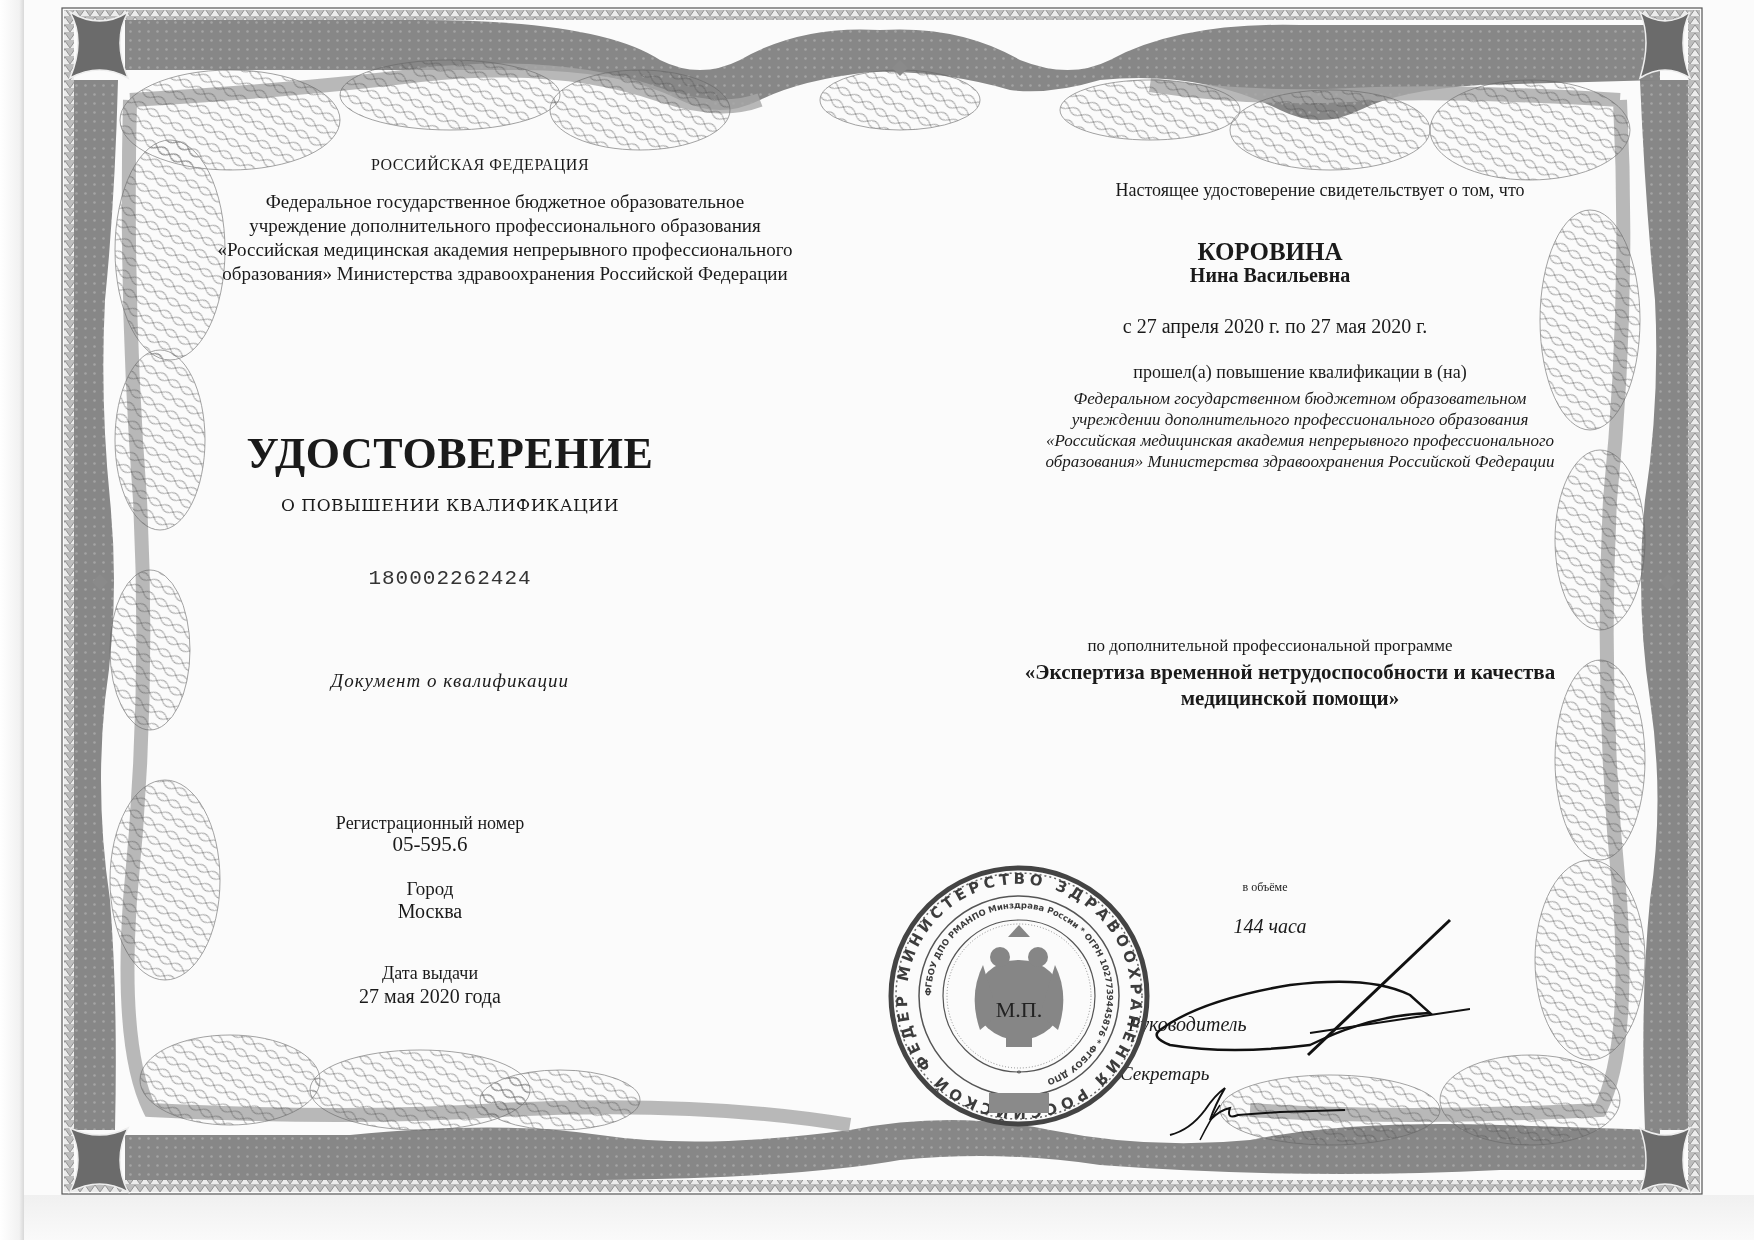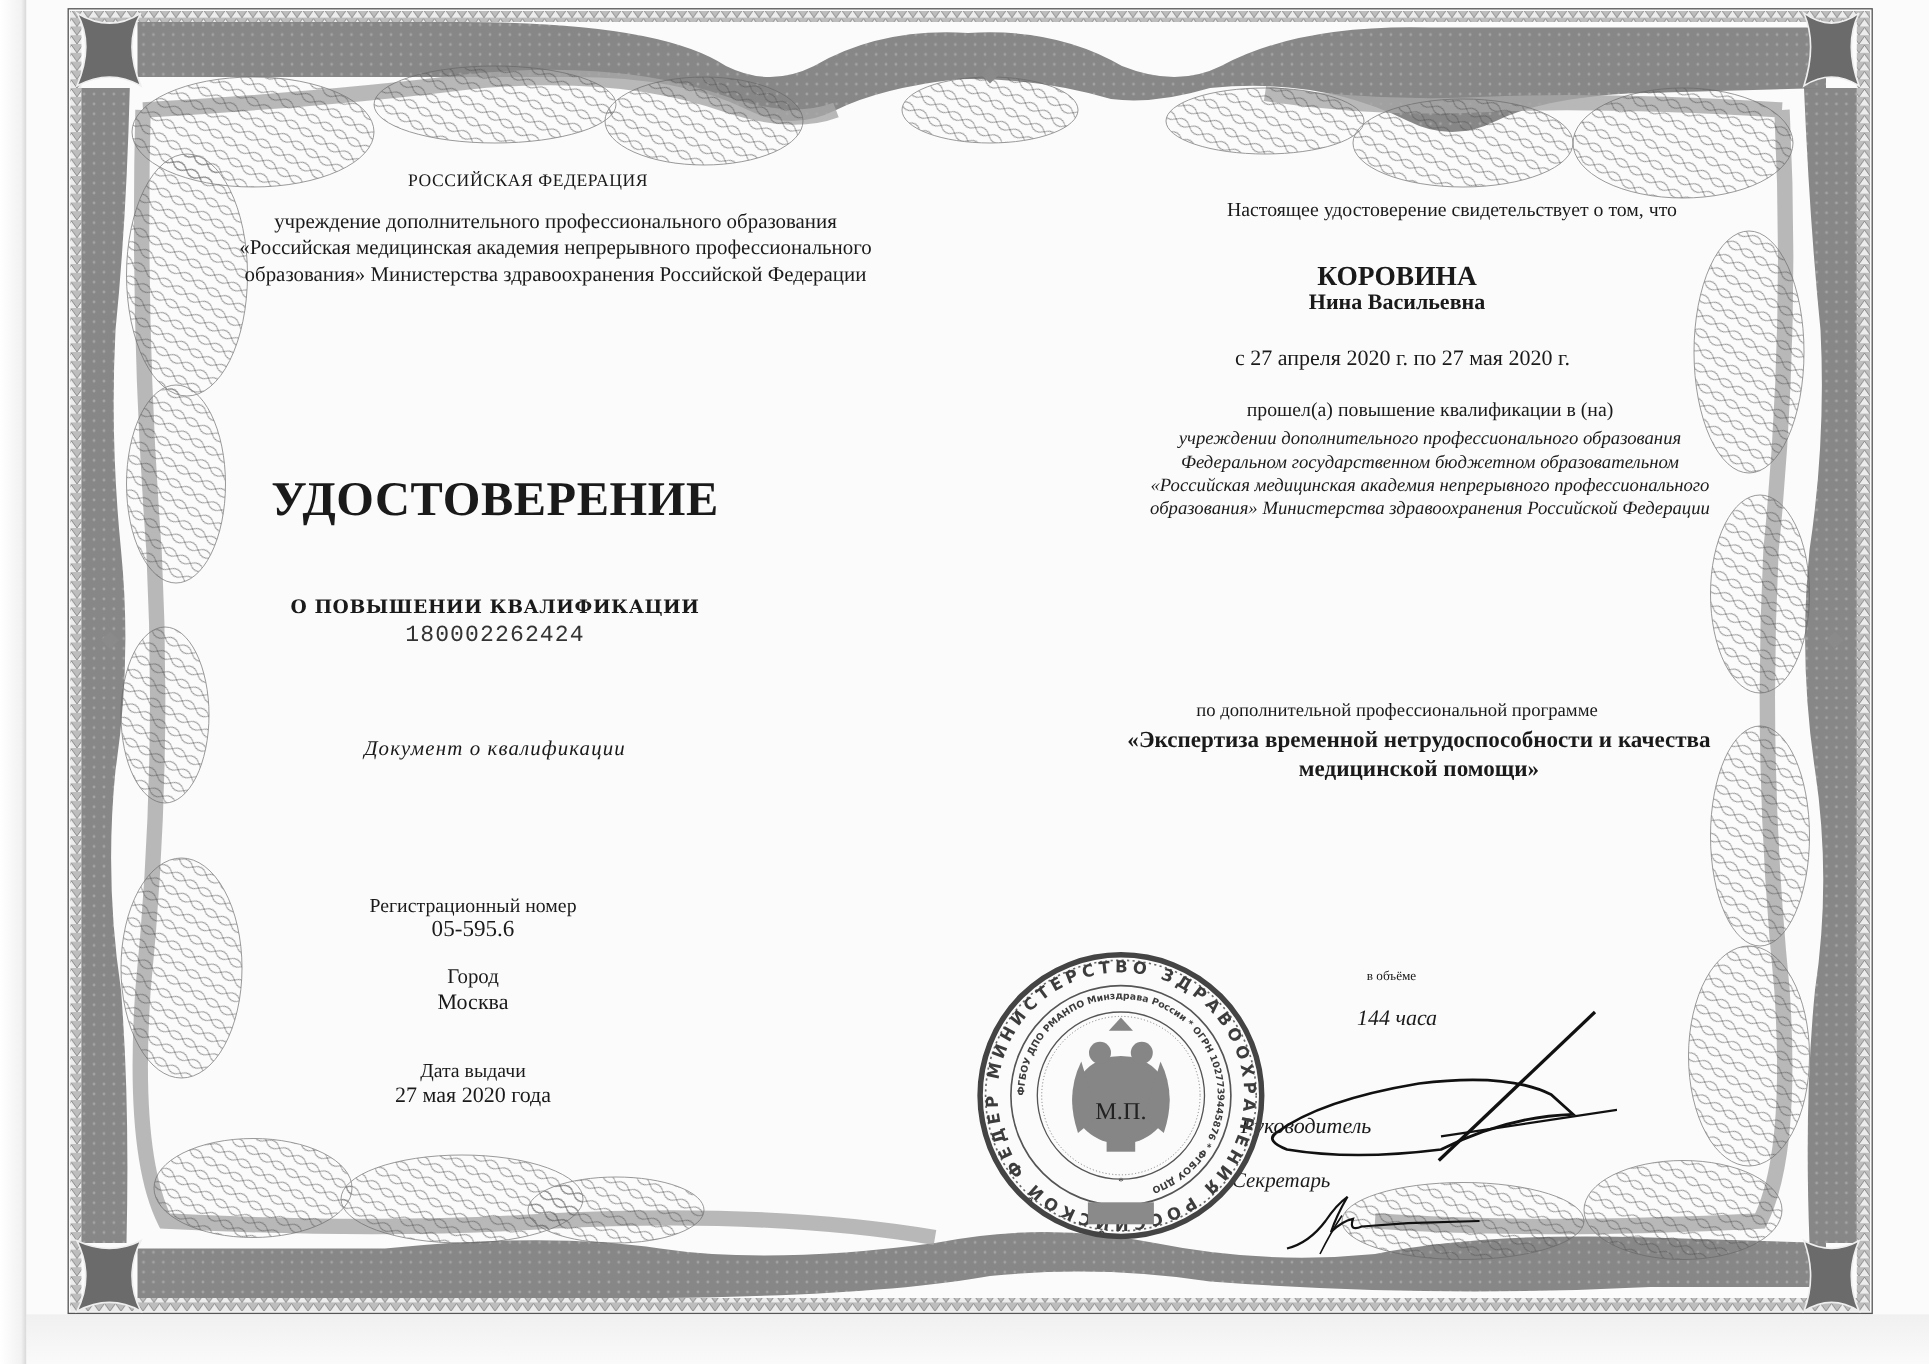--- a/index.html
+++ b/index.html
@@ -24,21 +24,21 @@
   }
   .frame-svg { position:absolute; left:0; top:0; }
 
   .txt { position:absolute; text-align:center; white-space:nowrap; }
   .small-caps { font-size:16px; letter-spacing:0.5px; }
   .body18 { font-size:19px; line-height:24px; }
   .title {
     font-size:44px; font-weight:bold; letter-spacing:0.5px;
     font-family:Liberation Serif, serif;
   }
-  .subtitle { font-size:17px; font-weight:bold; letter-spacing:0.5px; font-family:"DejaVu Serif", serif;margin-top:47px;}
+  .subtitle { font-size:17px; font-weight:normal; letter-spacing:0.5px; font-family:"DejaVu Serif", serif;}
   .serial { font-family:"Liberation Mono", monospace; font-size:21px; letter-spacing:1px; color:#333; }
   .ital { font-style:italic; }
   .bold { font-weight:bold; }
 
   .stamp { position:absolute; left:888px; top:865px; width:262px; height:262px; }
   .sig { position:absolute; }
 </style>
 </head>
 <body>
 
@@ -112,20 +112,21 @@
   <g fill="#8a8a8a">
     <path d="M892 68 L900 60 L908 68 L900 76 Z"></path>
     <path d="M92 582 L100 574 L108 582 L100 590 Z"></path>
     <path d="M1660 582 L1668 574 L1676 582 L1668 590 Z"></path>
   </g>
 </svg>
 
 <div class="txt small-caps" style="left:330px;top:156px;width:300px;">РОССИЙСКАЯ ФЕДЕРАЦИЯ</div>
 
 <div style="position:absolute;left:175px;top:190px;width:660px;">
+  <div class="txt body18" style="position:relative;width:660px;">Федеральное государственное бюджетное образовательное</div>
   <div class="txt body18" style="position:relative;width:660px;">учреждение дополнительного профессионального образования</div>
   <div class="txt body18" style="position:relative;width:660px;">«Российская медицинская академия  непрерывного профессионального</div>
   <div class="txt body18" style="position:relative;width:660px;">образования» Министерства здравоохранения  Российской Федерации</div>
 </div>
 
 <div class="txt title" style="left:200px;top:428px;width:500px;">УДОСТОВЕРЕНИЕ</div>
 <div class="txt subtitle" style="left:240px;top:495px;width:420px;">О ПОВЫШЕНИИ КВАЛИФИКАЦИИ</div>
 <div class="txt serial" style="left:330px;top:567px;width:240px;">180002262424</div>
 <div class="txt ital" style="left:270px;top:670px;width:360px;font-size:19px;letter-spacing:1px;">Документ о квалификации</div>
 
@@ -136,22 +137,22 @@
 <div class="txt" style="left:350px;top:963px;width:160px;font-size:18px;">Дата выдачи</div>
 <div class="txt" style="left:320px;top:985px;width:220px;font-size:20px;">27 мая 2020 года</div>
 
 <div class="txt" style="left:1060px;top:180px;width:520px;font-size:18px;">Настоящее удостоверение свидетельствует о том, что</div>
 <div class="txt bold" style="left:1150px;top:238px;width:240px;font-size:25px;">КОРОВИНА</div>
 <div class="txt bold" style="left:1150px;top:264px;width:240px;font-size:20px;">Нина Васильевна</div>
 <div class="txt" style="left:1085px;top:315px;width:380px;font-size:20px;">с 27 апреля 2020 г. по 27 мая 2020 г.</div>
 <div class="txt" style="left:1090px;top:362px;width:420px;font-size:18px;">прошел(а) повышение квалификации в (на)</div>
 
 <div style="position:absolute;left:990px;top:388px;width:620px;">
+  <div class="txt ital" style="position:relative;width:620px;font-size:17px;line-height:21px;">Федеральном государственном бюджетном образовательном</div>
   <div class="txt ital" style="position:relative;width:620px;font-size:17px;line-height:21px;">учреждении дополнительного профессионального образования</div>
-  <div class="txt ital" style="position:relative;width:620px;font-size:17px;line-height:21px;">Федеральном государственном бюджетном образовательном</div>
   <div class="txt ital" style="position:relative;width:620px;font-size:17px;line-height:21px;">«Российская медицинская академия непрерывного профессионального</div>
   <div class="txt ital" style="position:relative;width:620px;font-size:17px;line-height:21px;">образования» Министерства здравоохранения Российской Федерации</div>
 </div>
 
 <div class="txt" style="left:1020px;top:636px;width:500px;font-size:17px;">по дополнительной профессиональной программе</div>
 <div class="txt bold" style="left:980px;top:660px;width:620px;font-size:21px;">«Экспертиза временной нетрудоспособности и качества</div>
 <div class="txt bold" style="left:1100px;top:686px;width:380px;font-size:21px;">медицинской помощи»</div>
 
 <div class="txt" style="left:1210px;top:880px;width:110px;font-size:12px;">в объёме</div>
 <div class="txt ital" style="left:1210px;top:915px;width:120px;font-size:20px;">144 часа</div>

